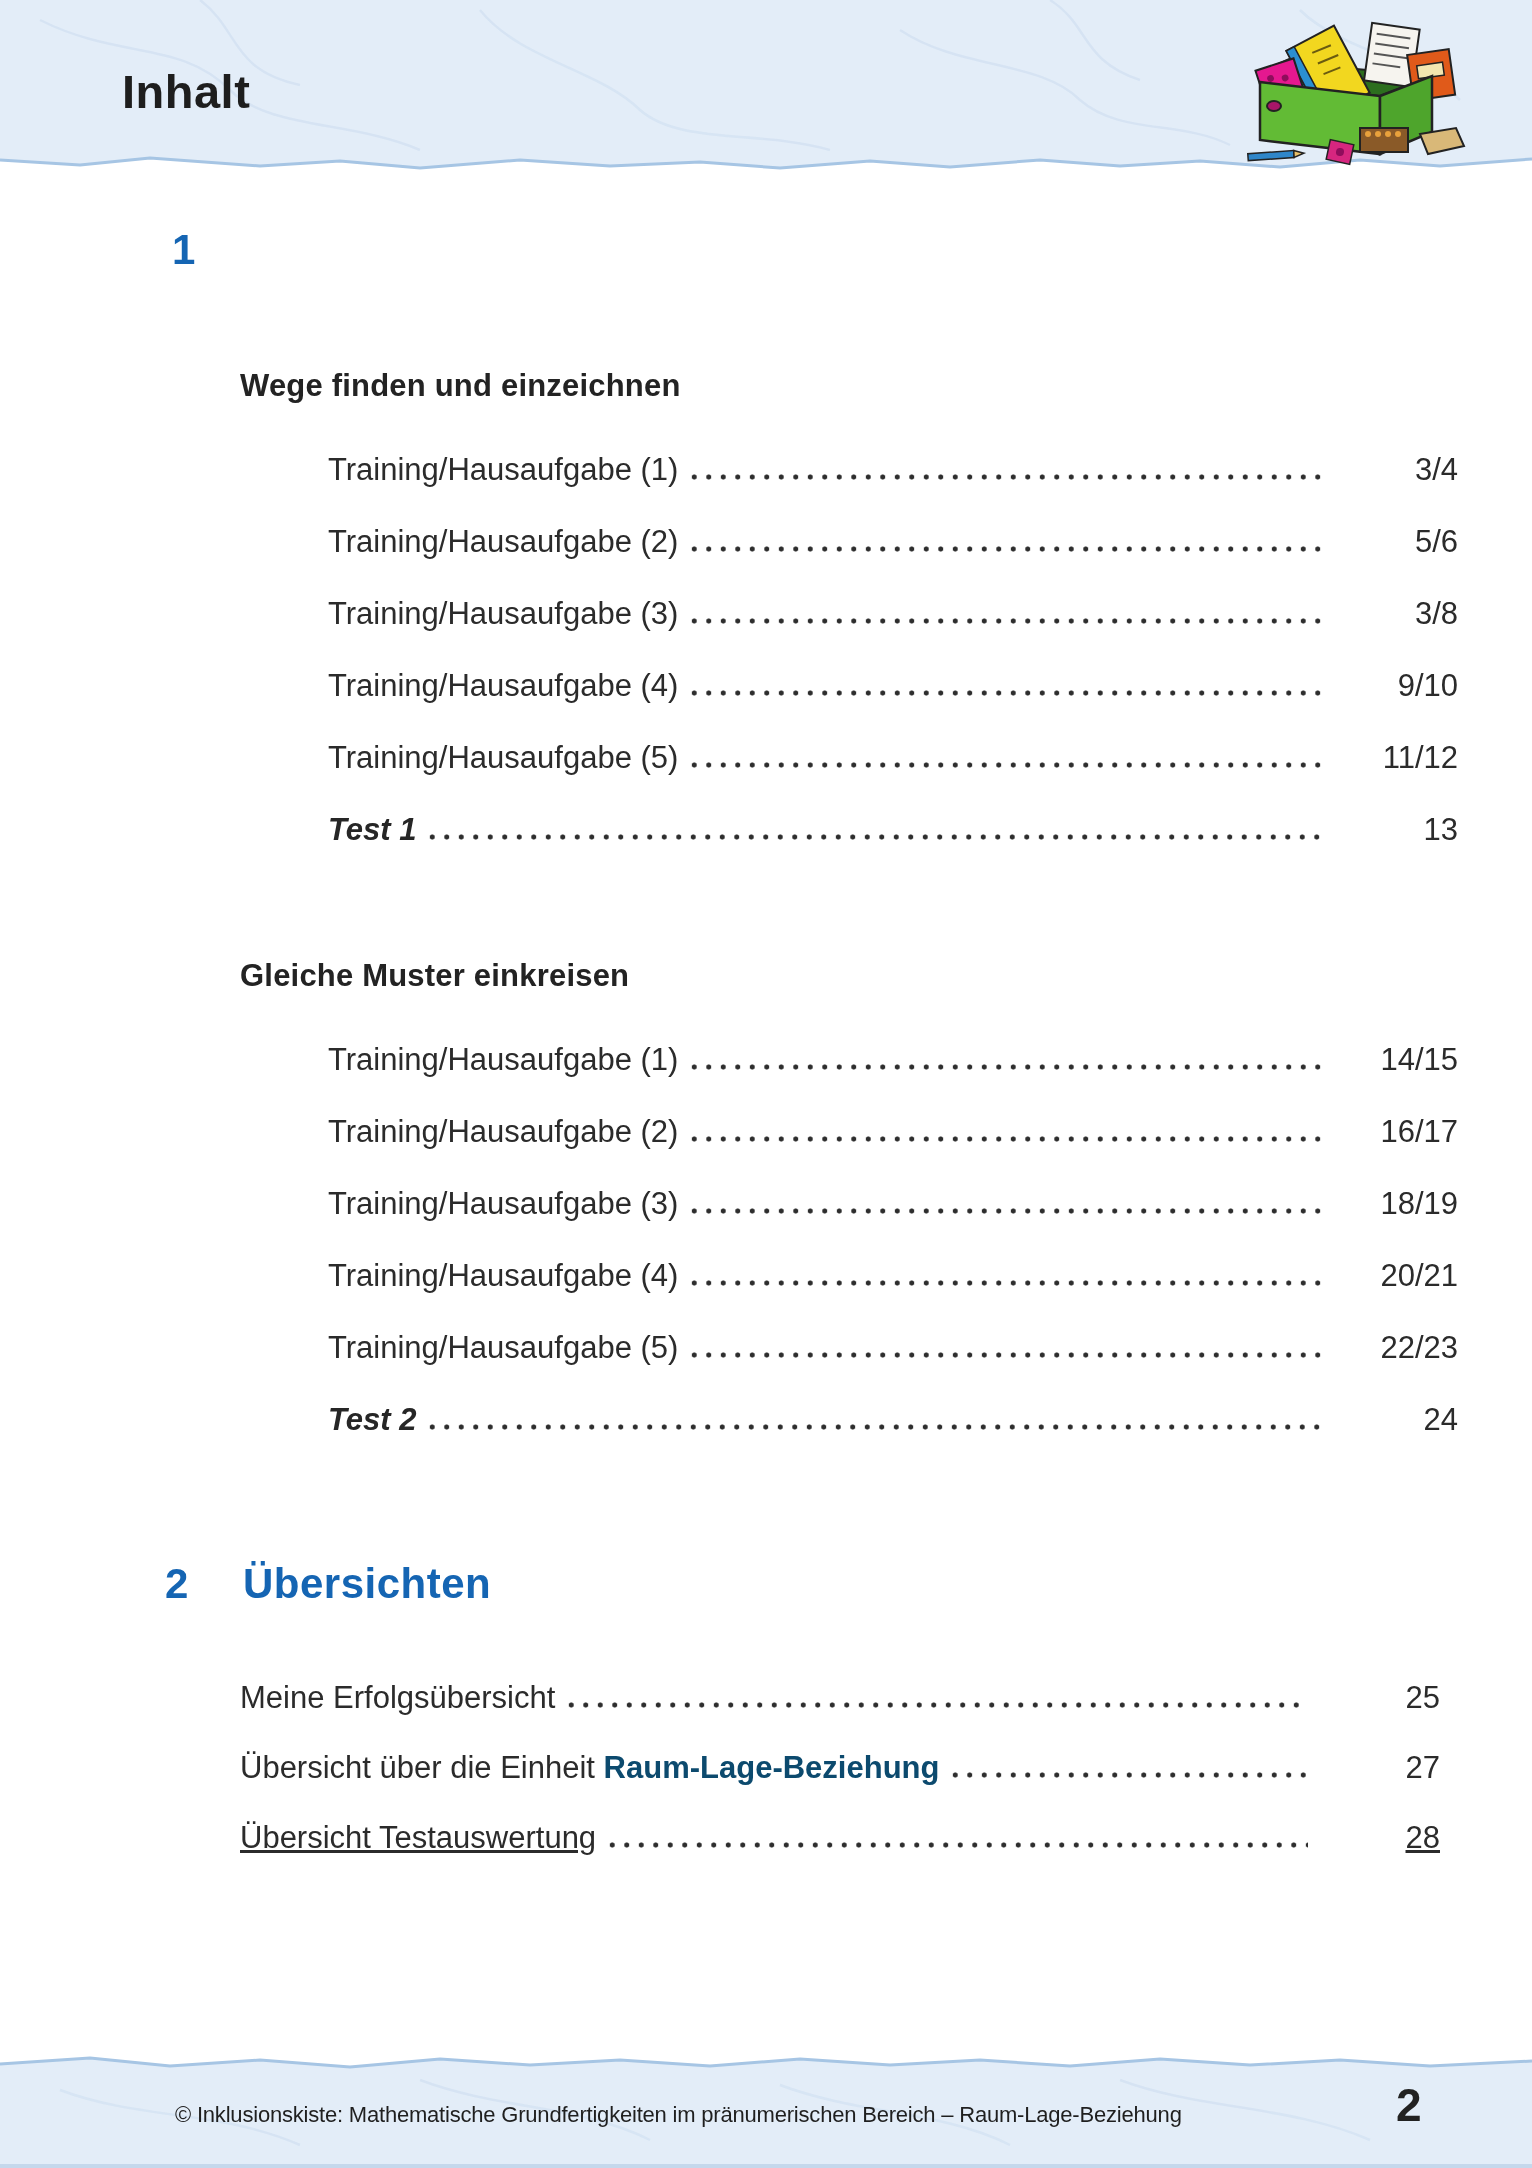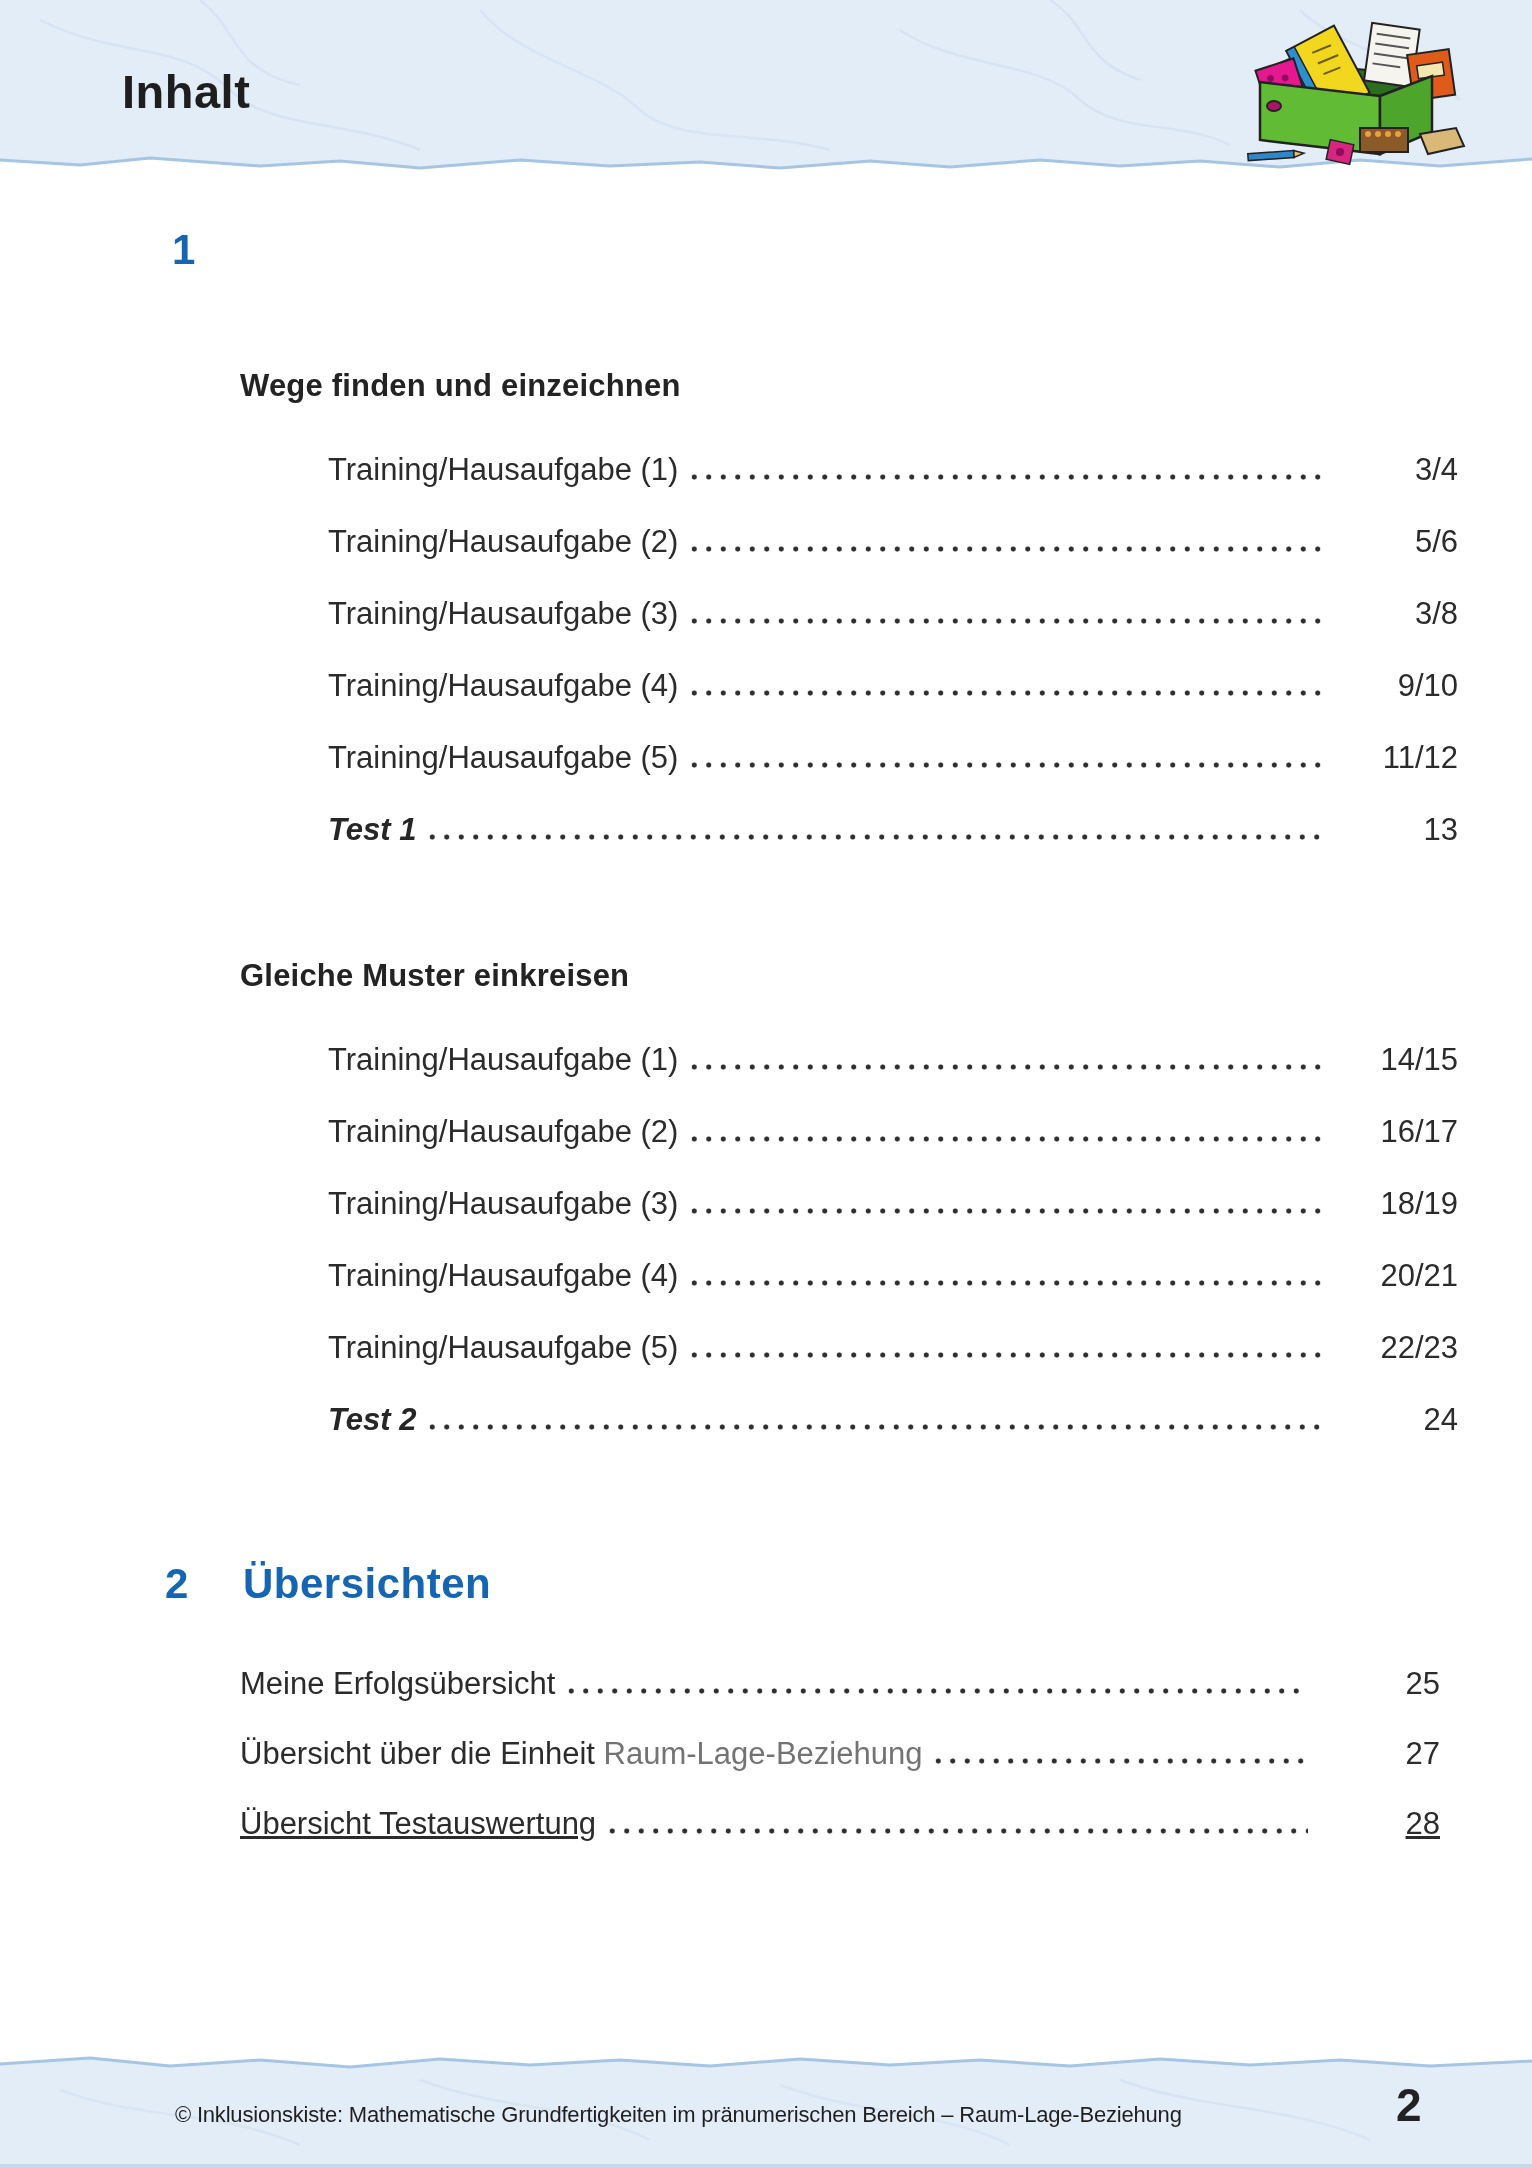--- a/index.html
+++ b/index.html
@@ -35,23 +35,23 @@
   }
   .gh-a{top:368px;}
   .gh-b{top:958px;}
 
   
   .toc-row{
     position:absolute;display:flex;align-items:flex-end;
     height:40px;font-size:31px;color:#2b2b2b;
   }
   .toc-row.indent{left:328px;width:1130px;justify-content:center;}
-  .toc-row.flush{left:240px;width:1200px;}
+  .toc-row.flush{left:240px;width:1200px;margin-top:14px;}
   .toc-row .lbl{white-space:nowrap;}
-  .toc-row .lbl b{font-weight:400;color:#737373;}
+  .toc-row .lbl b{font-weight:700;color:#0c4a6e;}
   .toc-row.bold .lbl{font-weight:700;color:#262626;font-style:italic;}
   .dots{
     flex:1;align-self:stretch;margin:0 14px 0 5px;
     background-image:radial-gradient(circle, #2e2e2e 2.2px, transparent 2.9px);
     background-size:14.5px 6px;background-repeat:repeat-x;
     background-position:left 4px bottom 8px;
   }
   .pg{min-width:118px;text-align:right;white-space:nowrap;}
 
   

